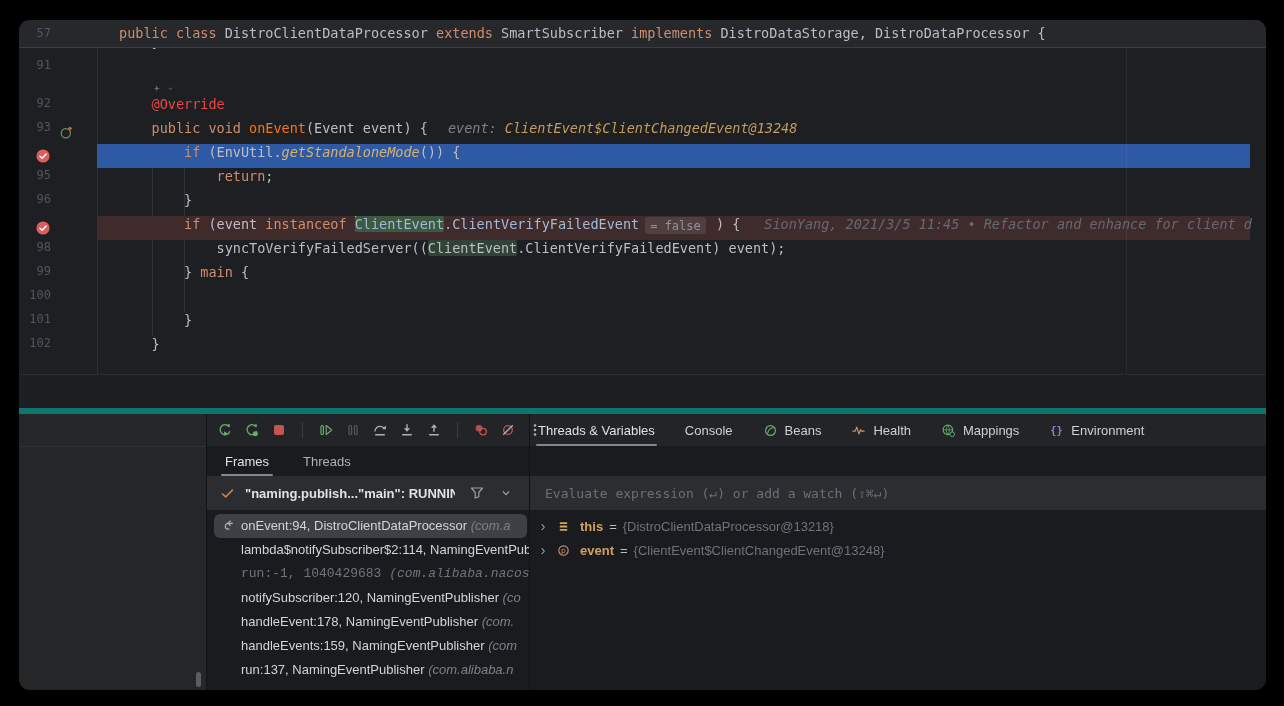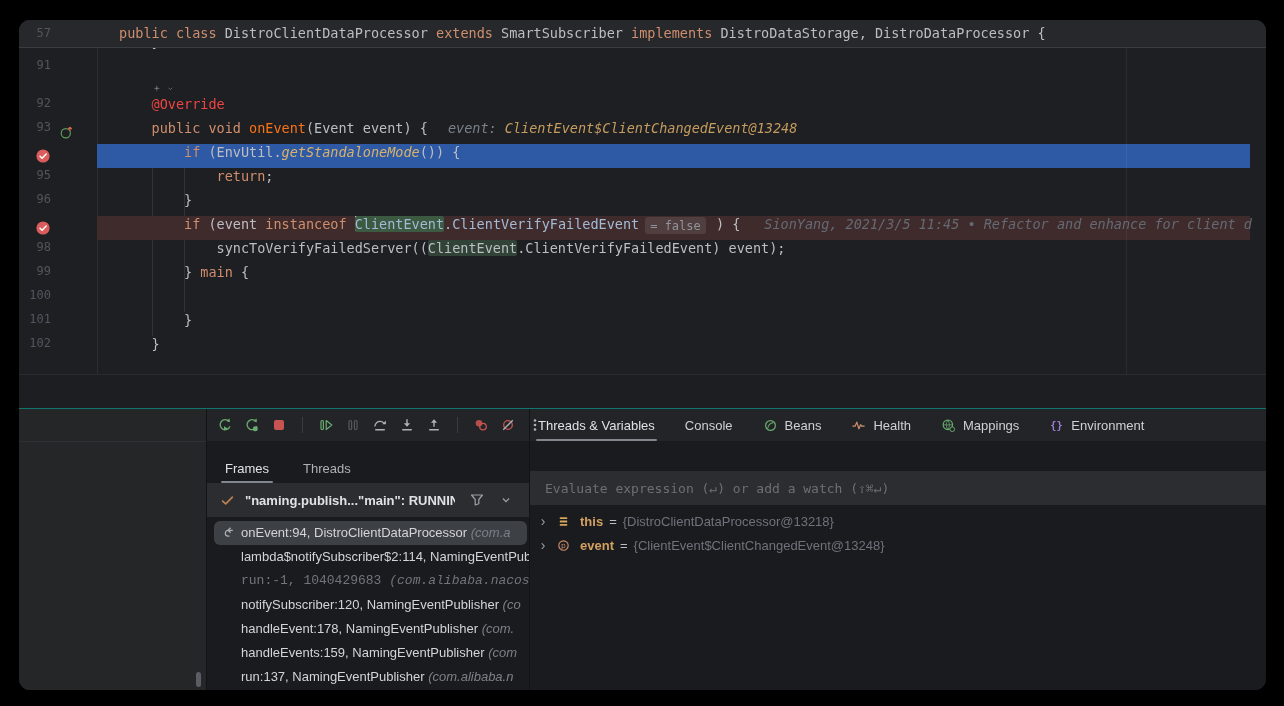--- a/index.html
+++ b/index.html
@@ -50,40 +50,40 @@
           border-bottom:1px solid #3a3d42;z-index:5;}
   .sticky .lnum{line-height:27px;}
   .sticky .ctext{line-height:27px;padding-left:100px;}
 
   
   .gapband{position:absolute;left:0;top:354px;right:0;height:34px;background:#1d1e21;
            border-top:1px solid #2a2c30;}
 
   
   .bottom{position:absolute;left:0;top:388px;right:0;bottom:0;background:#1a1b1e;
-          border-top:1px solid #0f766e;}
+          border-top:6px solid #0f766e;}
   .leftpane{position:absolute;left:0;top:0;width:187px;bottom:0;background:#242628;
             border-right:1px solid #121314;}
   .leftpane-header{height:32px;border-bottom:1px solid #2e3034;}
   .scroll-thumb{position:absolute;right:5px;bottom:3px;width:5px;height:15px;
                 background:#5a5d63;border-radius:3px;}
   .rightpane{position:absolute;left:188px;top:0;right:0;bottom:0;}
   .toolbar{position:absolute;left:0;top:0;right:0;height:32px;background:#222427;}
   #dbg-icons{position:absolute;left:10px;top:0;height:32px;display:flex;align-items:center;gap:11px;}
   #dbg-icons .sep{width:1px;height:16px;background:#3a3c40;margin:0 4px;}
   .tbtn{width:16px;height:16px;display:flex;align-items:center;justify-content:center;cursor:default;}
   #tool-tabs{position:absolute;left:329px;top:0;height:32px;display:flex;align-items:stretch;gap:26px;}
   .ttab{display:flex;align-items:center;gap:7px;position:relative;color:#ced0d6;font-size:13px;padding:0 2px;}
   .ttab.active{color:#dfe1e5;}
   .ttab.active::after{content:"";position:absolute;left:0;right:0;bottom:0;height:2px;
                       background:#82868e;border-radius:1px;}
   .vdiv{position:absolute;left:322px;top:0;bottom:0;width:1px;background:#121314;}
 
   
-  .frames{position:absolute;left:0;top:32px;width:322px;bottom:0;overflow:hidden;margin-top:12px;}
+  .frames{position:absolute;left:0;top:32px;width:322px;bottom:0;overflow:hidden;}
   .ftabs{height:30px;display:flex;align-items:stretch;padding-left:14px;gap:26px;}
   .ftab{display:flex;align-items:center;position:relative;font-size:13px;color:#aeb1b8;padding:0 4px;}
   .ftab.active{color:#dfe1e5;}
   .ftab.active::after{content:"";position:absolute;left:0;right:0;bottom:0;height:2px;
                       background:#82868e;border-radius:1px;}
   .threadrow{position:absolute;left:0;top:30px;right:0;height:34px;background:#2b2d30;
              display:flex;align-items:center;padding:0 16px 0 13px;box-sizing:border-box;}
   .threadrow .tlabel{font-size:13px;font-weight:bold;color:#dfe1e5;margin-left:10px;flex:1;
                      white-space:nowrap;overflow:hidden;}
   .threadrow .tic{margin-left:14px;display:flex;}

